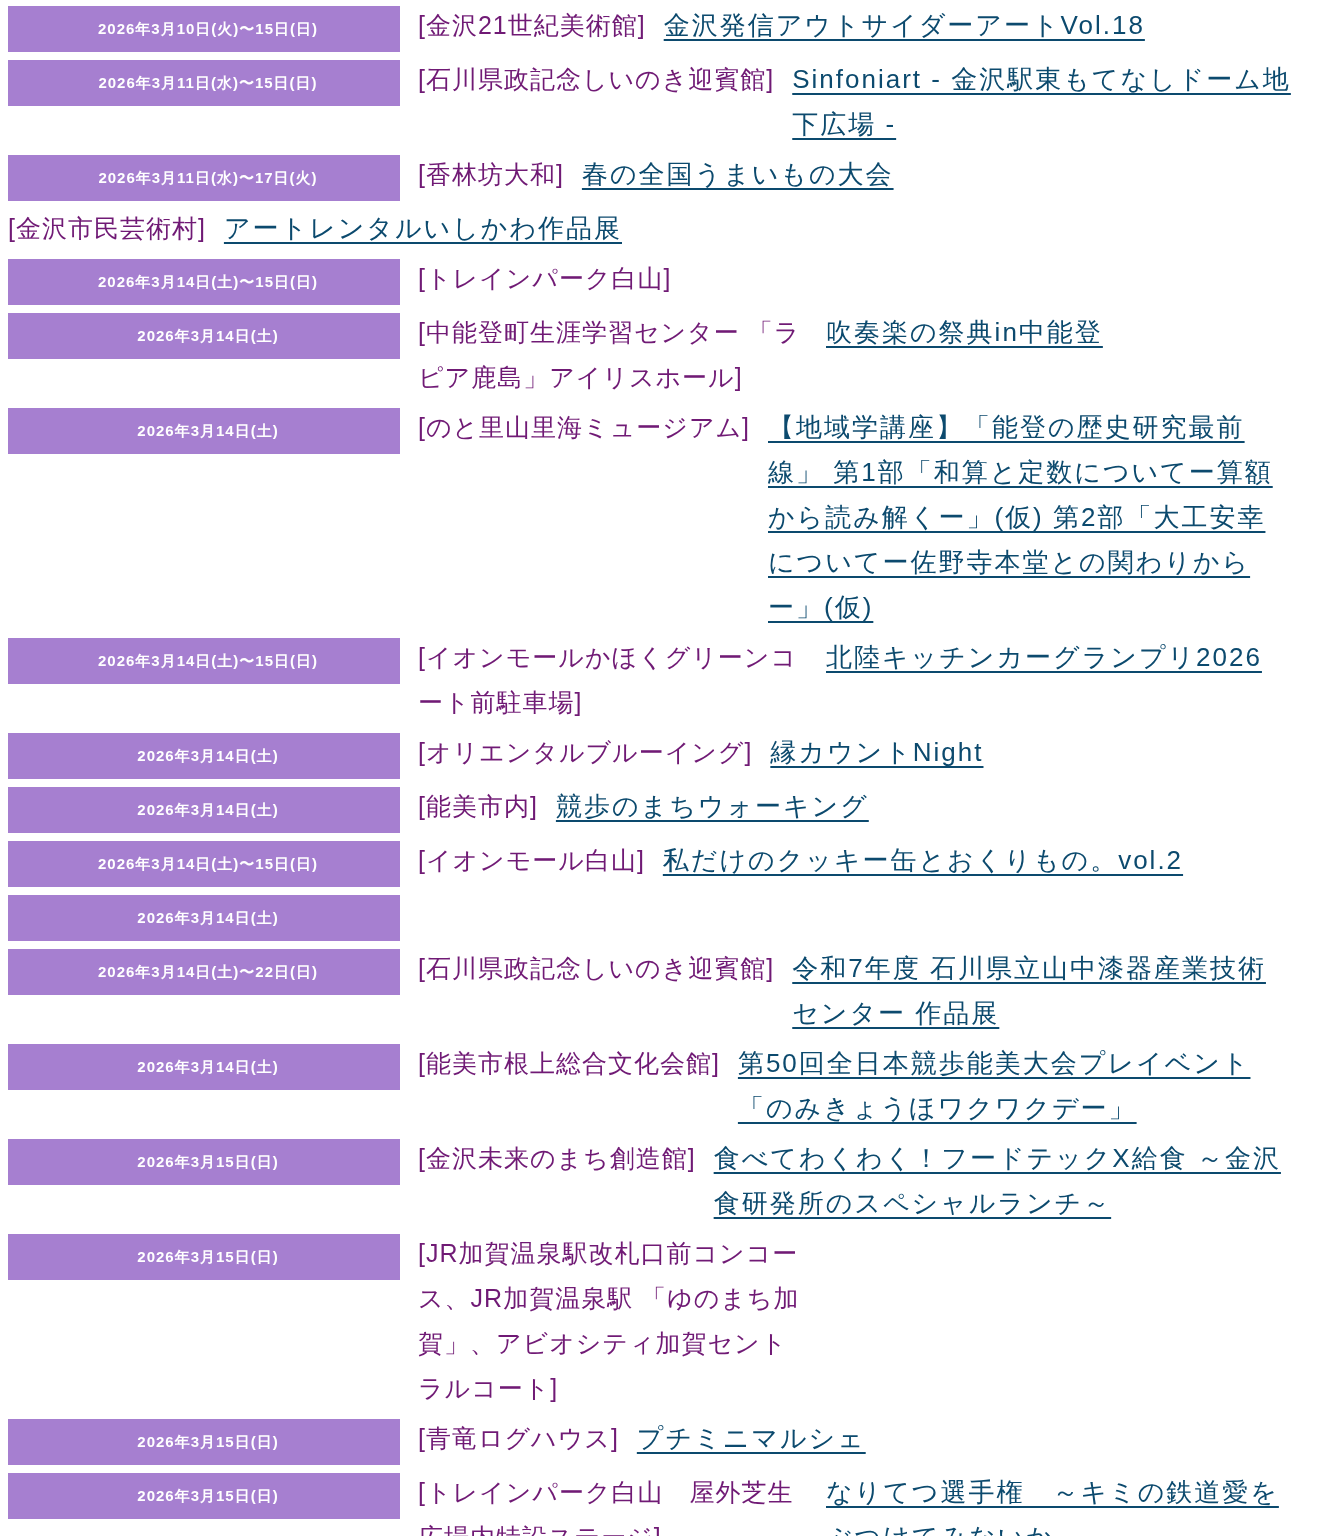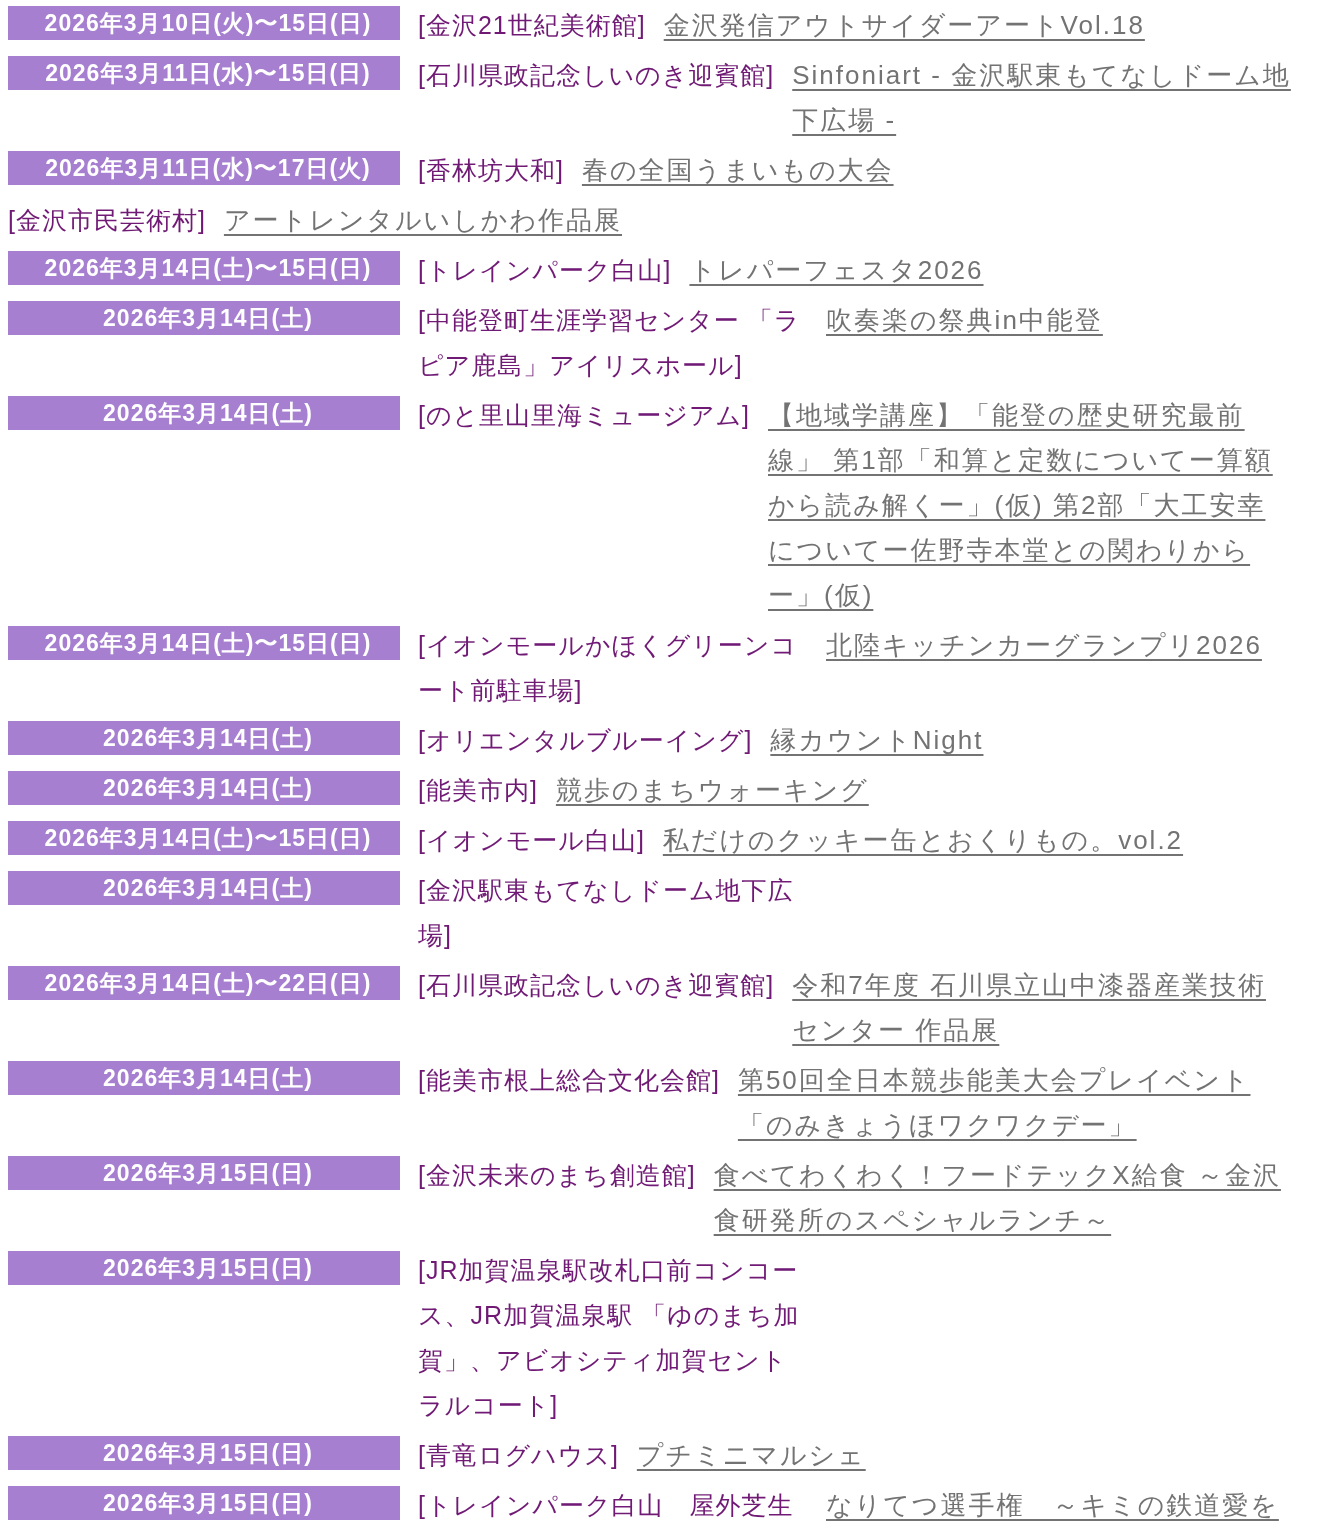--- a/index.html
+++ b/index.html
@@ -15,25 +15,25 @@
   }
   .row {
     display: flex;
     align-items: flex-start;
     column-gap: 18px;
     margin-bottom: 5px;
   }
   .badge {
     flex: 0 0 392px;
     box-sizing: border-box;
-    height: 34px;
+    height: 46px;
     margin-top: 3px;
     background: #a67fd0;
     color: #ffffff;
-    font-size: 23px;
+    font-size: 15px;
     font-weight: 600;
     letter-spacing: 1px;
     display: flex;
     align-items: center;
     justify-content: center;
     white-space: nowrap;
     padding-left: 8px;
   }
   .venue {
     flex: 0 0 auto;
@@ -43,21 +43,21 @@
     letter-spacing: 1px;
     color: #701a75;
     word-break: break-all;
   }
   .title-link {
     flex: 0 1 auto;
     min-width: 0;
     font-size: 26px;
     line-height: 45px;
     letter-spacing: 2px;
-    color: #737373;
+    color: #0c4a6e;
     text-decoration: underline;
     text-decoration-thickness: 2px;
     text-underline-offset: 5px;
     overflow-wrap: break-word;
   }
 </style>
 </head>
 <body>
 
 <div class="event-list">
@@ -81,21 +81,20 @@
   </div>
 
   <div class="row">
     <div class="venue">[金沢市民芸術村]</div>
     <a href="#" class="title-link">アートレンタルいしかわ作品展</a>
   </div>
 
   <div class="row">
     <div class="badge">2026年3月14日(土)〜15日(日)</div>
     <div class="venue">[トレインパーク白山]</div>
-    <a href="#" class="title-link">トレパーフェスタ2026</a>
   </div>
 
   <div class="row">
     <div class="badge">2026年3月14日(土)</div>
     <div class="venue">[中能登町生涯学習センター 「ラピア鹿島」アイリスホール]</div>
     <a href="#" class="title-link">吹奏楽の祭典in中能登</a>
   </div>
 
   <div class="row">
     <div class="badge">2026年3月14日(土)</div>
@@ -122,21 +121,20 @@
   </div>
 
   <div class="row">
     <div class="badge">2026年3月14日(土)〜15日(日)</div>
     <div class="venue">[イオンモール白山]</div>
     <a href="#" class="title-link">私だけのクッキー缶とおくりもの。vol.2</a>
   </div>
 
   <div class="row">
     <div class="badge">2026年3月14日(土)</div>
-    <div class="venue">[金沢駅東もてなしドーム地下広場]</div>
   </div>
 
   <div class="row">
     <div class="badge">2026年3月14日(土)〜22日(日)</div>
     <div class="venue">[石川県政記念しいのき迎賓館]</div>
     <a href="#" class="title-link">令和7年度 石川県立山中漆器産業技術センター 作品展</a>
   </div>
 
   <div class="row">
     <div class="badge">2026年3月14日(土)</div>

